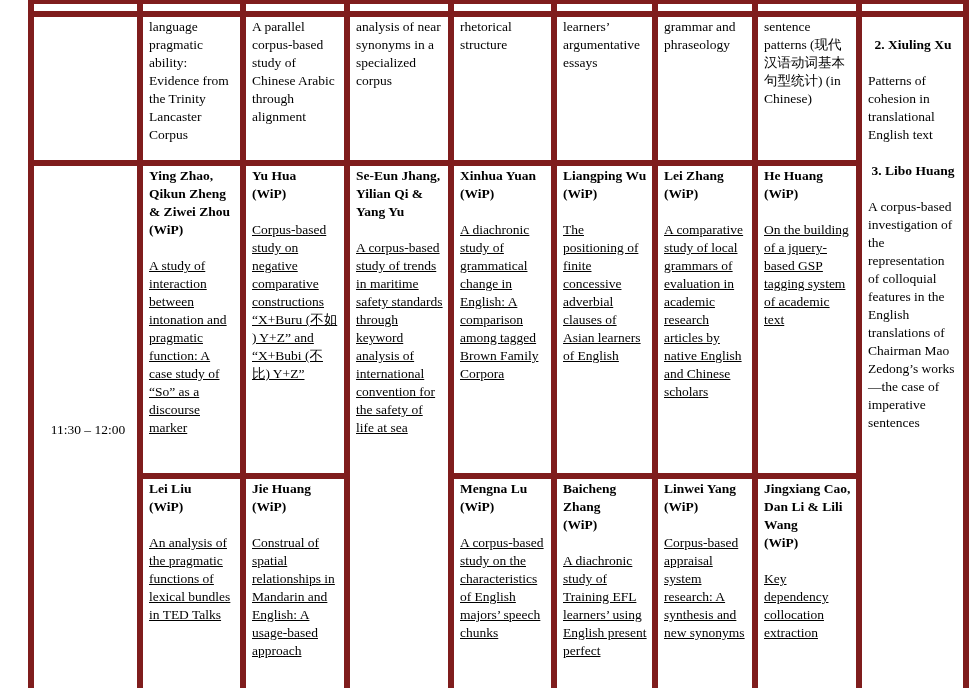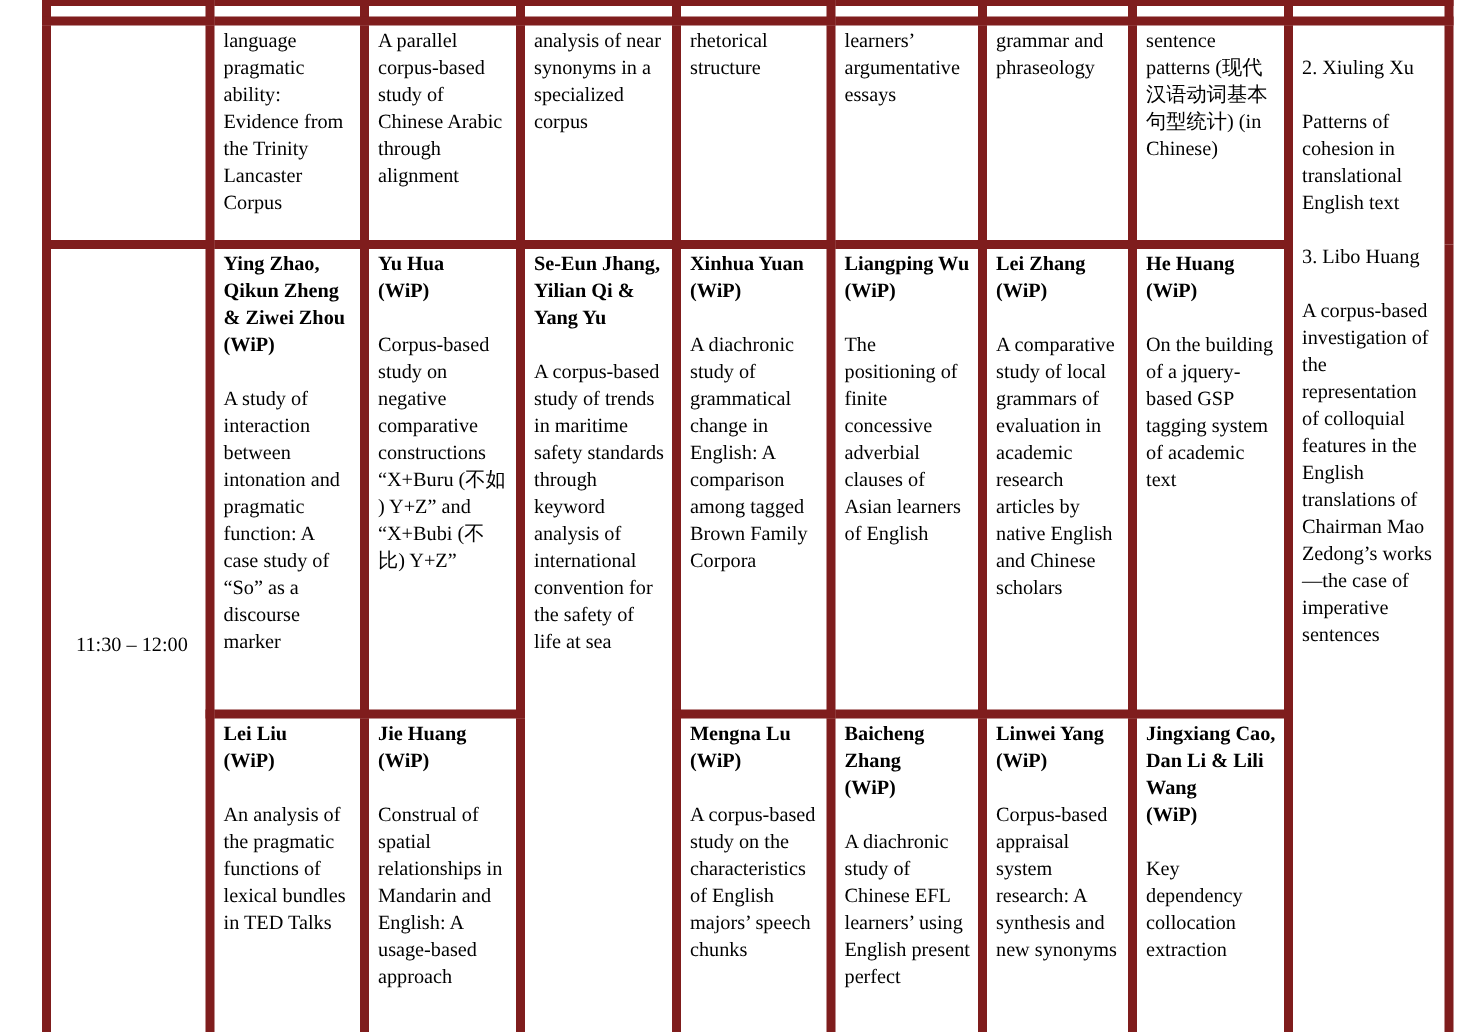--- a/index.html
+++ b/index.html
@@ -16,22 +16,22 @@
     padding:1px 5px 2px 6px;overflow:hidden;
     overflow-wrap:break-word;word-break:break-word;
   }
   tr.sliver-top td{height:7px;padding:0;}
   tr.row-cont td{height:140px;}
   tr.row-slot-a td{height:304px;}
   tr.row-slot-b td{height:213px;}
   tr.row-lunch td{height:21px;vertical-align:middle;padding-top:0;padding-bottom:0;}
   td.time-cell{vertical-align:middle;text-align:center;padding-left:7px;padding-right:2px;}
   .speaker,.wip{font-weight:bold;}
-  .title{margin-top:18px;}
-  .kp-name{font-weight:normal;margin-top:18px;}
+  .title{margin-top:18px;text-decoration:underline;}
+  .kp-name{font-weight:bold;margin-top:18px;text-align:center;}
   .kp-title{margin-top:18px;}
   .lunch-label{padding-left:12px;}
 </style>
 </head>
 <body>
 
 <div class="schedule-wrap">
 <table class="schedule">
   <colgroup>
     <col style="width:109px">
@@ -141,21 +141,21 @@
       <div class="title">Construal of spatial relationships in Mandarin and English: A usage-based approach</div>
     </td>
     <td>
       <div class="speaker">Mengna Lu</div>
       <div class="wip">(WiP)</div>
       <div class="title">A corpus-based study on the characteristics of English majors’ speech chunks</div>
     </td>
     <td>
       <div class="speaker">Baicheng Zhang</div>
       <div class="wip">(WiP)</div>
-      <div class="title">A diachronic study of Chinese EFL learners’ using English present perfect</div>
+      <div class="title">A diachronic study of Training EFL learners’ using English present perfect</div>
     </td>
     <td>
       <div class="speaker">Linwei Yang</div>
       <div class="wip">(WiP)</div>
       <div class="title">Corpus-based appraisal system research: A synthesis and new synonyms</div>
     </td>
     <td>
       <div class="speaker">Jingxiang Cao, Dan Li &amp; Lili Wang</div>
       <div class="wip">(WiP)</div>
       <div class="title">Key dependency collocation extraction</div>

